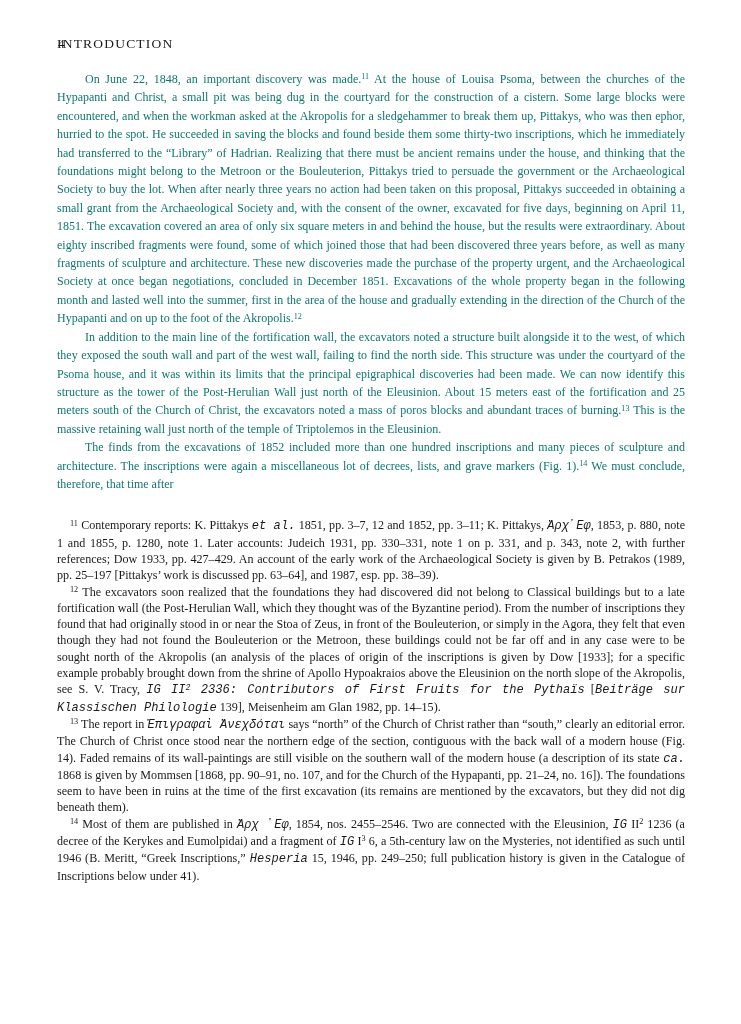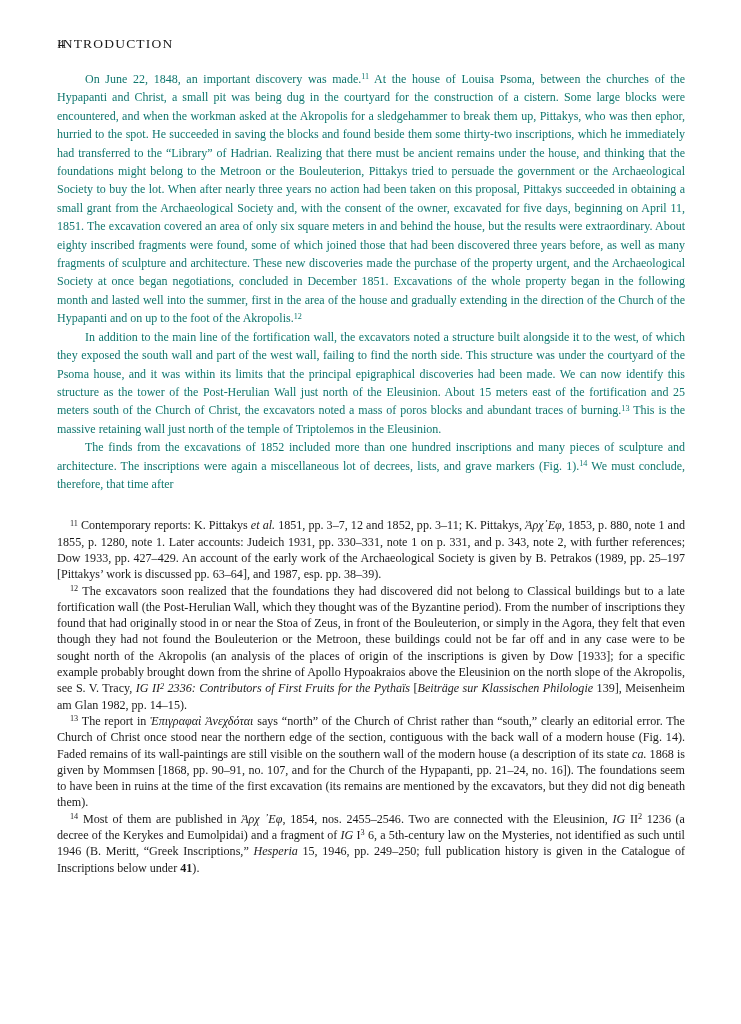--- a/index.html
+++ b/index.html
@@ -41,22 +41,22 @@
   }
   .para { margin: 0; text-indent: 28px; }
   .footnotes {
     margin-top: 24px;
     font-size: 12.1px;
     line-height: 16.3px;
     text-align: justify;
     color: #1a1a1a;
   }
   .fn { margin: 0; text-indent: 13px; }
-  .it { font-style: italic; }
-  .bd { font-weight: bold; }
+  .it { font-style: italic; font-family: Liberation Mono, monospace; }
+  .bd { font-weight: normal; }
   sup.sup {
     font-size: 68%;
     line-height: 0;
     vertical-align: baseline;
     position: relative;
     top: -0.45em;
   }
 </style>
 </head>
 <body>

